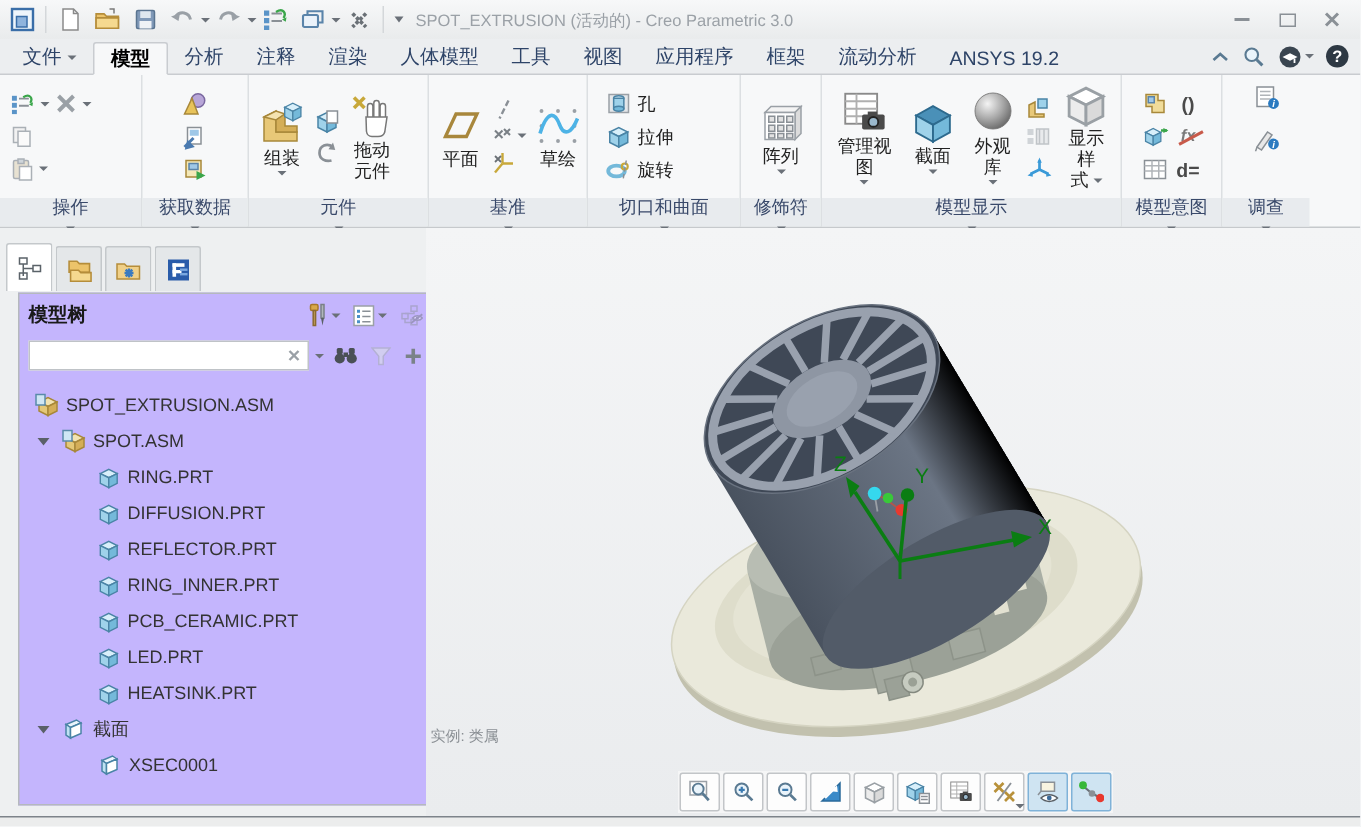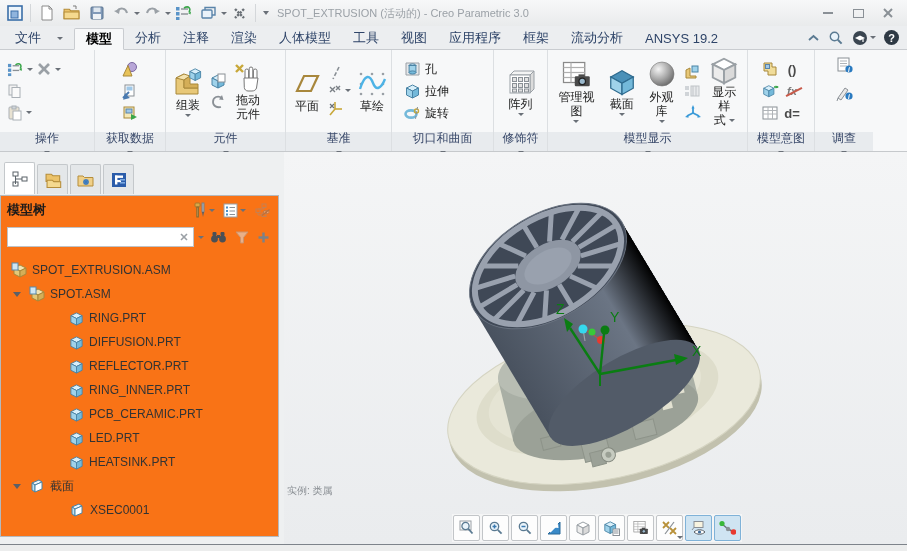--- a/index.html
+++ b/index.html
@@ -12,21 +12,21 @@
 .qbtn{width:25px;height:22px;display:flex;align-items:center;justify-content:center;border-radius:2px;}
 .qsep{width:1px;height:18px;background:#d4d7da;margin:0 3px;}
 .dd{width:0;height:0;border-left:3.5px solid transparent;border-right:3.5px solid transparent;border-top:4px solid #6a7078;display:inline-block;}
 .dd.sm{border-left-width:3px;border-right-width:3px;border-top-width:3.5px;}
 .title-text{color:#9ba1a7;font-size:11px;margin-left:8px;white-space:nowrap;}
 .win-controls{margin-left:auto;display:flex;align-items:center;gap:4px;padding-right:6px;}
 .wbtn{width:26px;height:18px;display:flex;align-items:center;justify-content:center;}
 
 
 .tabrow{position:absolute;top:26px;left:0;right:0;height:24px;background:#eceef0;border-bottom:1px solid #c9ccd0;display:flex;align-items:flex-end;padding-left:4px;}
-.tab{height:22px;display:flex;align-items:center;gap:16px;padding:0 11px;font-size:13px;color:#2e4468;white-space:nowrap;}
+.tab{height:22px;display:flex;align-items:center;gap:4px;padding:0 11px;font-size:13px;color:#2e4468;white-space:nowrap;}
 .tab.active{background:#f7f8f9;border:1px solid #c9ccd0;border-bottom:1px solid #f7f8f9;border-radius:2px 2px 0 0;font-weight:bold;color:#000000;margin-bottom:-1px;}
 .tabrow-icons{margin-left:auto;display:flex;align-items:center;gap:8px;padding-right:8px;height:100%;}
 .tri-icon{display:flex;align-items:center;gap:2px;}
 .help-circle{width:15px;height:15px;border-radius:50%;background:#2e3944;color:#fff;font-size:11px;font-weight:bold;display:flex;align-items:center;justify-content:center;}
 
 
 .ribbon{position:absolute;top:50px;left:0;right:0;height:102px;background:#f7f8f9;border-bottom:1px solid #c6c9cc;display:flex;}
 .rgroup{height:100%;border-right:1px solid #dcdfe2;display:flex;flex-direction:column;flex:0 0 auto;}
 .rg-content{flex:1;display:flex;align-items:center;padding:2px 3px;gap:2px;}
 .rg-label{height:19px;background:#e8ebee;font-size:12px;color:#39496a;display:flex;align-items:center;justify-content:center;gap:4px;white-space:nowrap;flex-direction:column;}
@@ -36,33 +36,33 @@
 .rowbtn{display:flex;align-items:center;gap:4px;padding:1px 2px;font-size:12px;border-radius:2px;}
 .icn-txt{font-size:11px;color:#4a4a4a;font-weight:bold;}
 .fx-wrap{position:relative;font-size:11px;color:#7a7a7a;font-style:italic;font-weight:bold;}
 .fx-wrap:after{content:"";position:absolute;left:-2px;top:6px;width:18px;height:2px;background:#c85a4a;transform:rotate(-28deg);}
 
 
 .main{position:absolute;top:152px;left:0;width:907px;height:392px;background:#eef0f1;}
 .navtabs{position:absolute;left:4px;top:12px;display:flex;gap:2px;}
 .ntab{width:31px;height:30px;background:#e4e7e9;border:1px solid #c4c8cb;border-bottom:none;border-radius:2px 2px 0 0;display:flex;align-items:center;justify-content:center;}
 .ntab.active{background:#fff;height:32px;margin-top:-2px;}
-.tree-panel{position:absolute;left:0;top:43px;width:279px;height:342px;background:#f97316;border:1px solid #b5b9bd;display:flex;flex-direction:column;}
+.tree-panel{position:absolute;left:12px;top:43px;width:279px;height:342px;background:#c4b5fd;border:1px solid #b5b9bd;display:flex;flex-direction:column;}
 .tree-header{height:28px;display:flex;align-items:center;padding:0 6px;gap:4px;}
 .tree-title{font-weight:bold;font-size:13px;color:#1a1a1a;margin-right:auto;}
 .thbtn{display:flex;align-items:center;gap:2px;padding:2px;border-radius:2px;}
 .tree-search{height:26px;display:flex;align-items:center;padding:0 6px;gap:4px;}
 .search-box{flex:1;height:20px;border:1px solid #bfc3c7;background:#fff;display:flex;align-items:center;}
 .search-box input{flex:1;border:none;outline:none;height:16px;font-size:12px;padding:0 4px;font-family:inherit;}
 .tree-items{flex:1;overflow:hidden;padding-top:8px;}
 .trow{height:24px;display:flex;align-items:center;gap:5px;font-size:12px;color:#333;white-space:nowrap;}
 .tri-exp{width:0;height:0;border-left:4.5px solid transparent;border-right:4.5px solid transparent;border-top:5.5px solid #5a6068;margin-right:3px;}
 .ind0{padding-left:10px;}
 .ind1{padding-left:12px;}
-.ind2{padding-left:68px;}
+.ind2{padding-left:52px;}
 
 
 .viewport{position:absolute;left:284px;top:0;width:623px;height:392px;background:linear-gradient(#f4f5f6,#eaecee);}
 .vp-status{position:absolute;left:3px;top:332px;font-size:10px;color:#8a8f94;}
 .vp-toolbar{position:absolute;left:168px;top:362px;display:flex;gap:2px;background:rgba(250,250,250,.7);padding:1px;}
 .vbtn{width:27px;height:26px;background:#fdfdfd;border:1px solid #c2c5c8;border-radius:2px;display:flex;align-items:center;justify-content:center;}
 .vbtn.pressed{background:#cfe4f2;border-color:#7fb2d8;}
 
 
 .statusbar{position:absolute;left:0;bottom:0;width:907px;height:7px;background:#eceded;border-top:1px solid #7d838a;}

